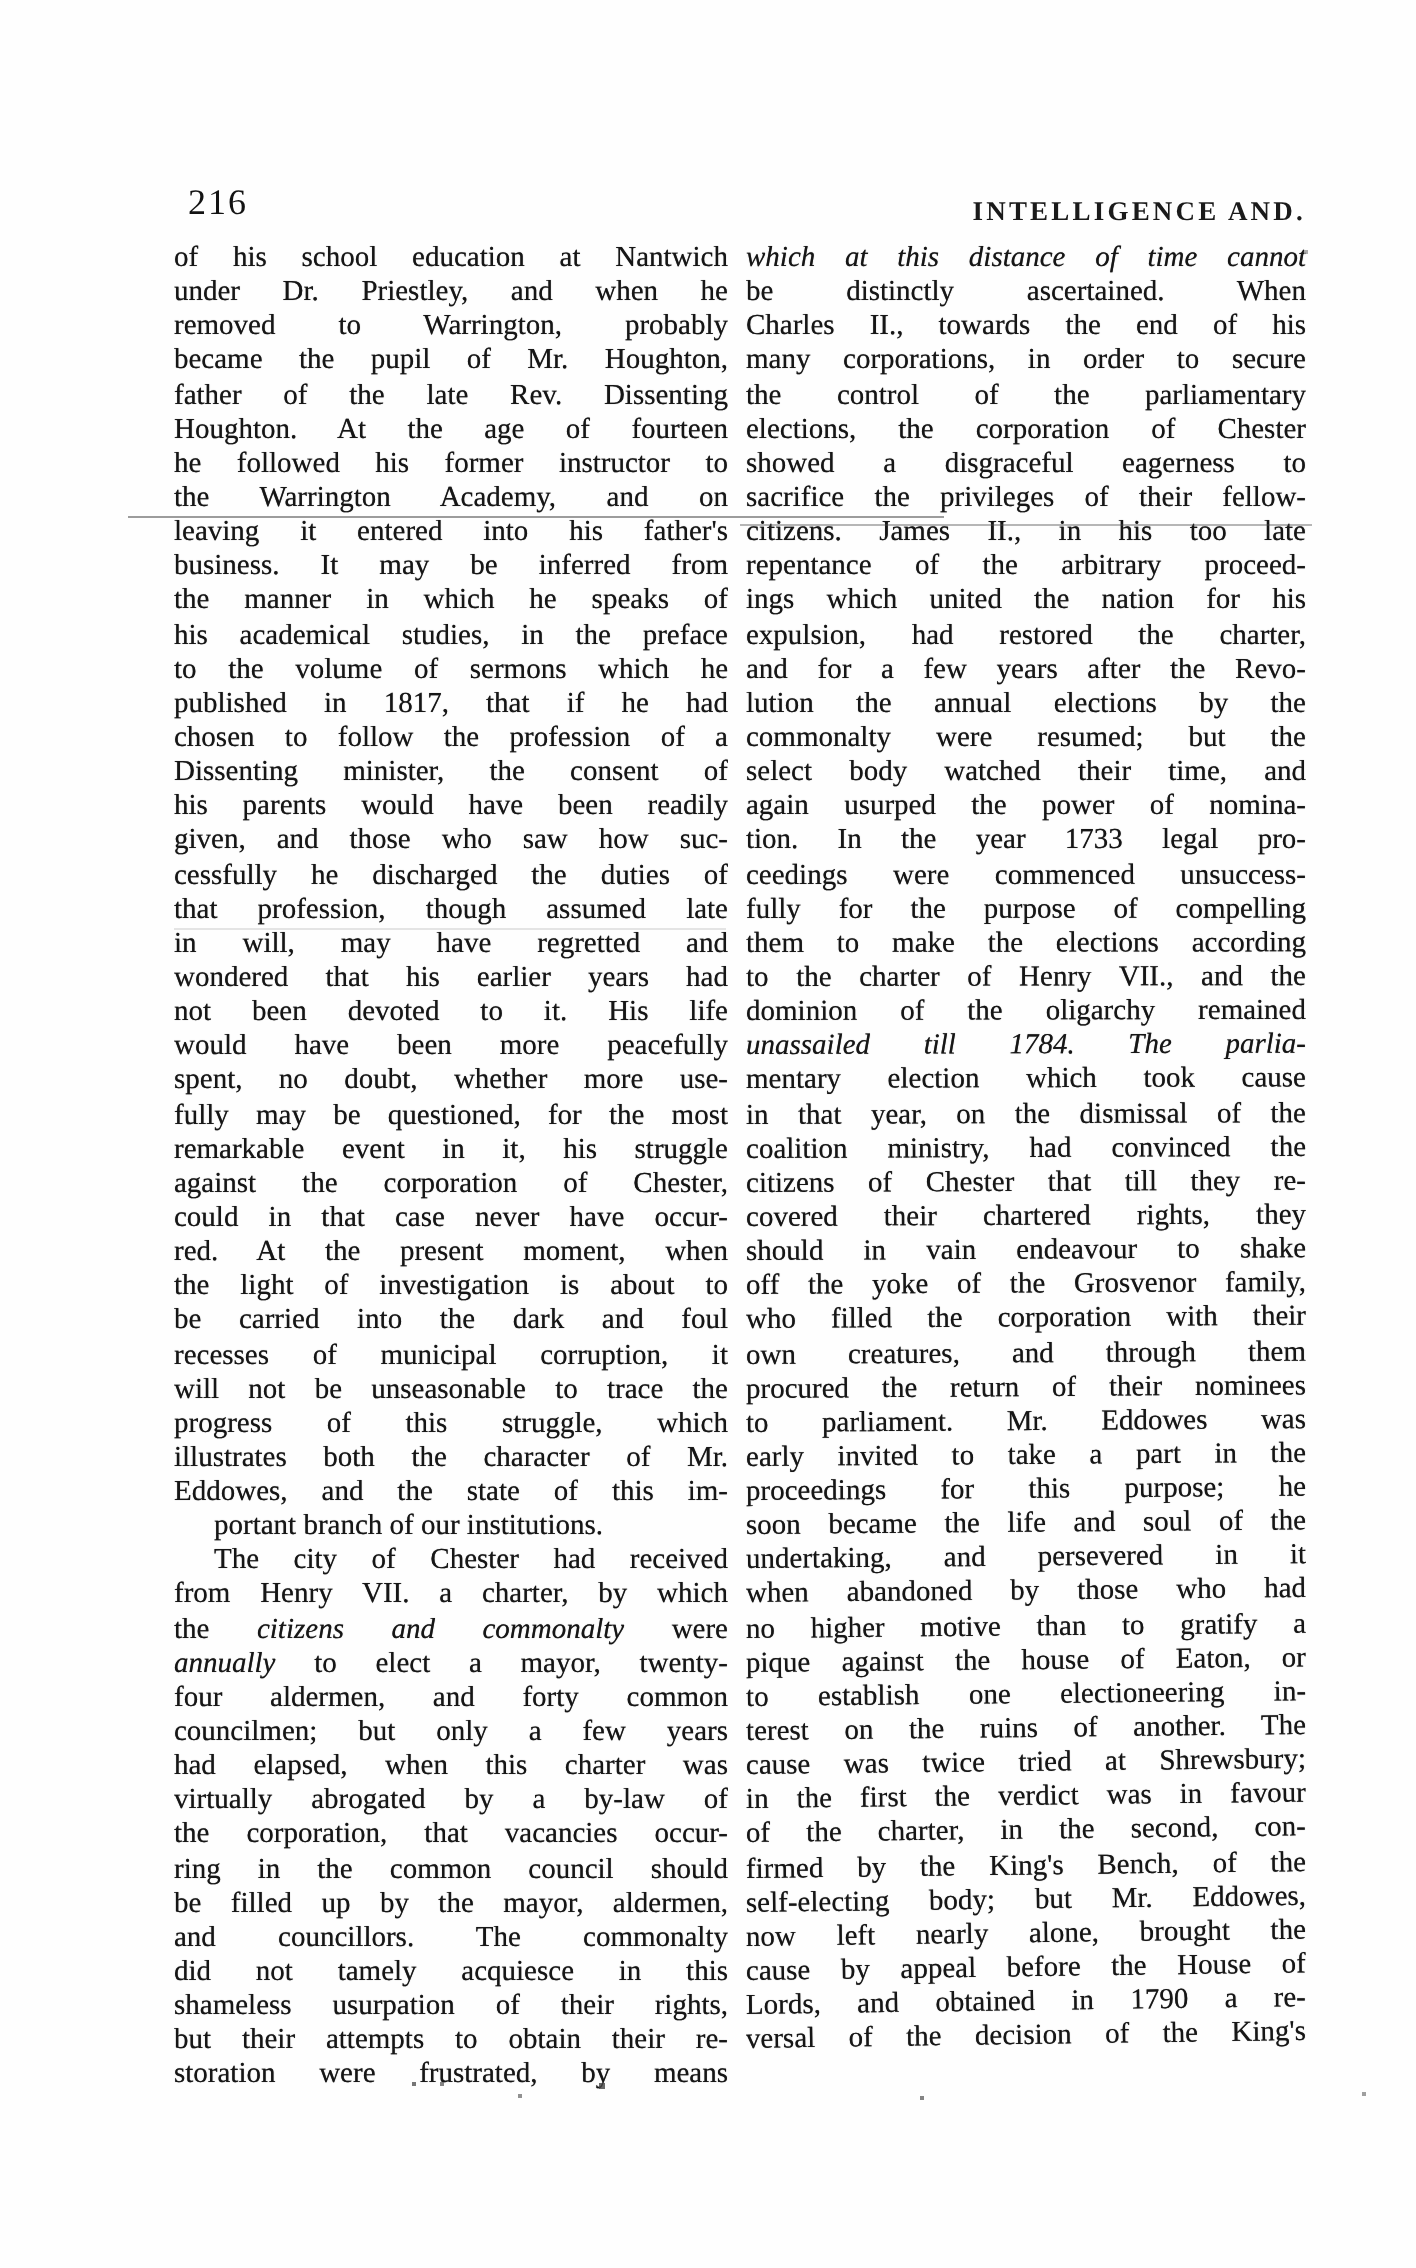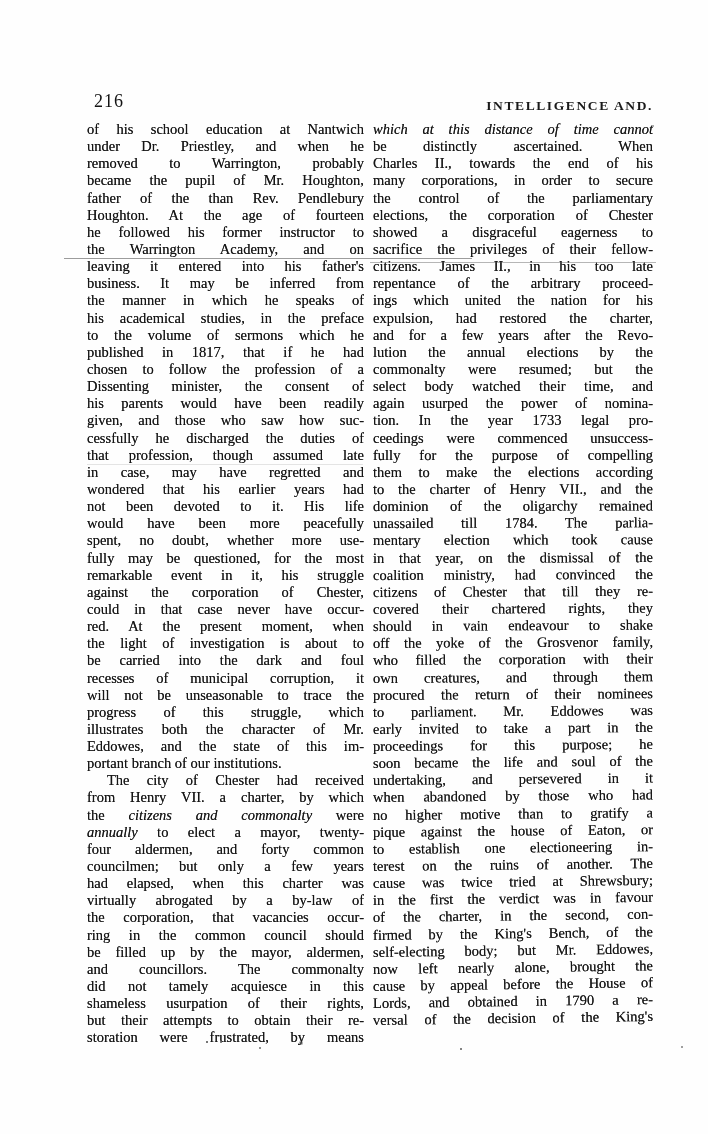--- a/index.html
+++ b/index.html
@@ -35,21 +35,21 @@
   .line {
     height: 17.15px; line-height: 17.15px;
     font-size: 14.5px;
     text-align: justify;
     text-align-last: justify;
     overflow: hidden;
     white-space: normal;
     color: #161616;
     text-shadow: 0 0 0.35px rgba(10,10,10,0.75);
   }
-  .line.end { text-align-last: left; }
+  .line.end { text-align-last: left; margin-left: 20px; }
   .line.indent { text-indent: 20px; }
   .line i { font-style: italic; }
   .artifact-line {
     position: absolute; height: 1px; background: #4a4a4a;
     pointer-events: none;
   }
   .artifact-a { left: 64px;  top: 258px; width: 408px; opacity: 0.55; }
   .artifact-b { left: 370px; top: 262px; width: 286px; opacity: 0.40; }
   .artifact-c { left: 87px;  top: 464px; width: 276px; opacity: 0.14; }
   .specks {
@@ -66,37 +66,37 @@
 <div class="page">
   <span class="pagenum">216</span>
   <div class="running-title">INTELLIGENCE AND.</div>
 
   <div class="columns">
     <div class="col col-left">
         <div class="line">of his school education at Nantwich</div>
         <div class="line">under Dr. Priestley, and when he</div>
         <div class="line">removed to Warrington, probably</div>
         <div class="line">became the pupil of Mr. Houghton,</div>
-        <div class="line">father of the than Rev. Pendlebury</div>
+        <div class="line">father of the late Rev. Dissenting</div>
         <div class="line">Houghton.  At the age of fourteen</div>
         <div class="line">he followed his former instructor to</div>
         <div class="line">the Warrington Academy, and on</div>
         <div class="line">leaving it entered into his father's</div>
         <div class="line">business.  It may be inferred from</div>
         <div class="line">the manner in which he speaks of</div>
         <div class="line">his academical studies, in the preface</div>
         <div class="line">to the volume of sermons which he</div>
         <div class="line">published in 1817, that if he had</div>
         <div class="line">chosen to follow the profession of a</div>
         <div class="line">Dissenting minister, the consent of</div>
         <div class="line">his parents would have been readily</div>
         <div class="line">given, and those who saw how suc-</div>
         <div class="line">cessfully he discharged the duties of</div>
         <div class="line">that profession, though assumed late</div>
-        <div class="line">in case, may have regretted and</div>
+        <div class="line">in will, may have regretted and</div>
         <div class="line">wondered that his earlier years had</div>
         <div class="line">not been devoted to it.  His life</div>
         <div class="line">would have been more peacefully</div>
         <div class="line">spent, no doubt, whether more use-</div>
         <div class="line">fully may be questioned, for the most</div>
         <div class="line">remarkable event in it, his struggle</div>
         <div class="line">against the corporation of Chester,</div>
         <div class="line">could in that case never have occur-</div>
         <div class="line">red.  At the present moment, when</div>
         <div class="line">the light of investigation is about to</div>
@@ -141,21 +141,21 @@
         <div class="line">lution the annual elections by the</div>
         <div class="line">commonalty were resumed; but the</div>
         <div class="line">select body watched their time, and</div>
         <div class="line">again usurped the power of nomina-</div>
         <div class="line">tion.  In the year 1733 legal pro-</div>
         <div class="line" style="transform: rotate(-0.024deg); transform-origin: 0px 50%;">ceedings were commenced unsuccess-</div>
         <div class="line" style="transform: rotate(-0.047deg); transform-origin: 0px 50%;">fully for the purpose of compelling</div>
         <div class="line" style="transform: rotate(-0.071deg); transform-origin: 0px 50%;">them to make the elections according</div>
         <div class="line" style="transform: rotate(-0.094deg); transform-origin: 0px 50%;">to the charter of Henry VII., and the</div>
         <div class="line" style="transform: rotate(-0.118deg); transform-origin: 0px 50%;">dominion of the oligarchy remained</div>
-        <div class="line" style="transform: rotate(-0.142deg); transform-origin: 0px 50%;">unassailed till 1784.  The parlia-</div>
+        <div class="line" style="transform: rotate(-0.142deg); transform-origin: 0px 50%; font-style: italic;">unassailed till 1784.  The parlia-</div>
         <div class="line" style="transform: rotate(-0.165deg); transform-origin: 0px 50%;">mentary election which took cause</div>
         <div class="line" style="transform: rotate(-0.189deg); transform-origin: 0px 50%;">in that year, on the dismissal of the</div>
         <div class="line" style="transform: rotate(-0.212deg); transform-origin: 0px 50%;">coalition ministry, had convinced the</div>
         <div class="line" style="transform: rotate(-0.236deg); transform-origin: 0px 50%;">citizens of Chester that till they re-</div>
         <div class="line" style="transform: rotate(-0.26deg); transform-origin: 0px 50%;">covered their chartered rights, they</div>
         <div class="line" style="transform: rotate(-0.283deg); transform-origin: 0px 50%;">should in vain endeavour to shake</div>
         <div class="line" style="transform: rotate(-0.307deg); transform-origin: 0px 50%;">off the yoke of the Grosvenor family,</div>
         <div class="line" style="transform: rotate(-0.331deg); transform-origin: 0px 50%;">who filled the corporation with their</div>
         <div class="line" style="transform: rotate(-0.354deg); transform-origin: 0px 50%;">own creatures, and through them</div>
         <div class="line" style="transform: rotate(-0.378deg); transform-origin: 0px 50%;">procured the return of their nominees</div>

